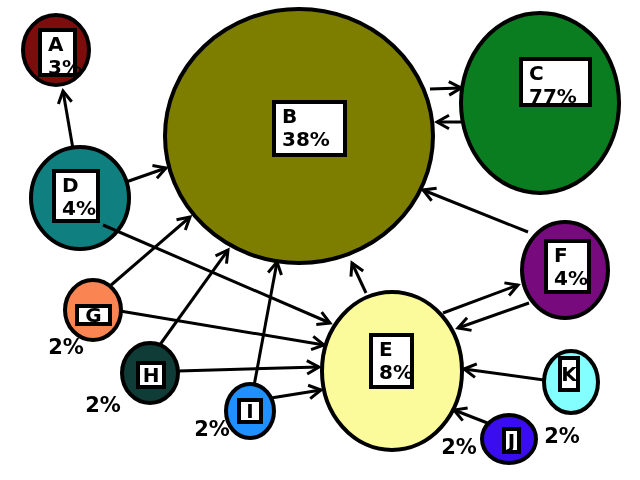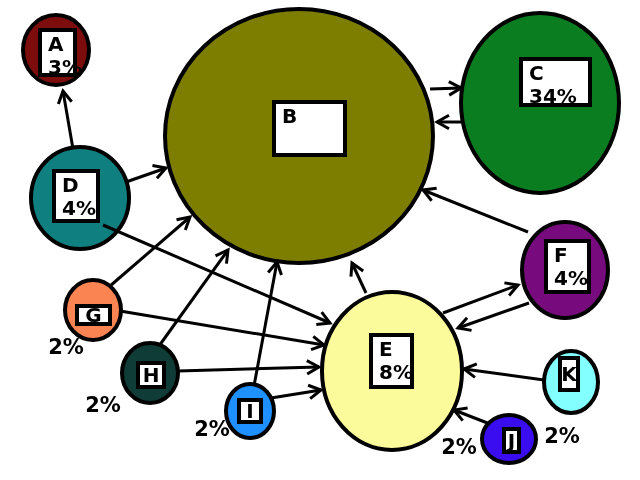--- a/index.html
+++ b/index.html
@@ -62,24 +62,25 @@
         <line x1="490" y1="424" x2="454" y2="410" stroke="#000000" stroke-width="3" marker-end="url(#arrowhead)"></line>
       </g>
   </svg>
   <div id="labels">
       <div class="nodebox two" style="left: 38px; top: 28px; width: 39px; height: 49px;">
         <div>A</div>
         <div>3%</div>
       </div>
       <div class="nodebox two" style="left: 272px; top: 100px; width: 75px; height: 57px;">
         <div>B</div>
+        <div>38%</div>
       </div>
       <div class="nodebox two" style="left: 519px; top: 57px; width: 73px; height: 50px;">
         <div>C</div>
-        <div>34%</div>
+        <div>77%</div>
       </div>
       <div class="nodebox two" style="left: 52px; top: 169px; width: 48px; height: 54px;">
         <div>D</div>
         <div>4%</div>
       </div>
       <div class="nodebox two" style="left: 369px; top: 333px; width: 45px; height: 56px;">
         <div>E</div>
         <div>8%</div>
       </div>
       <div class="nodebox two" style="left: 544px; top: 239px; width: 47px; height: 55px;">

